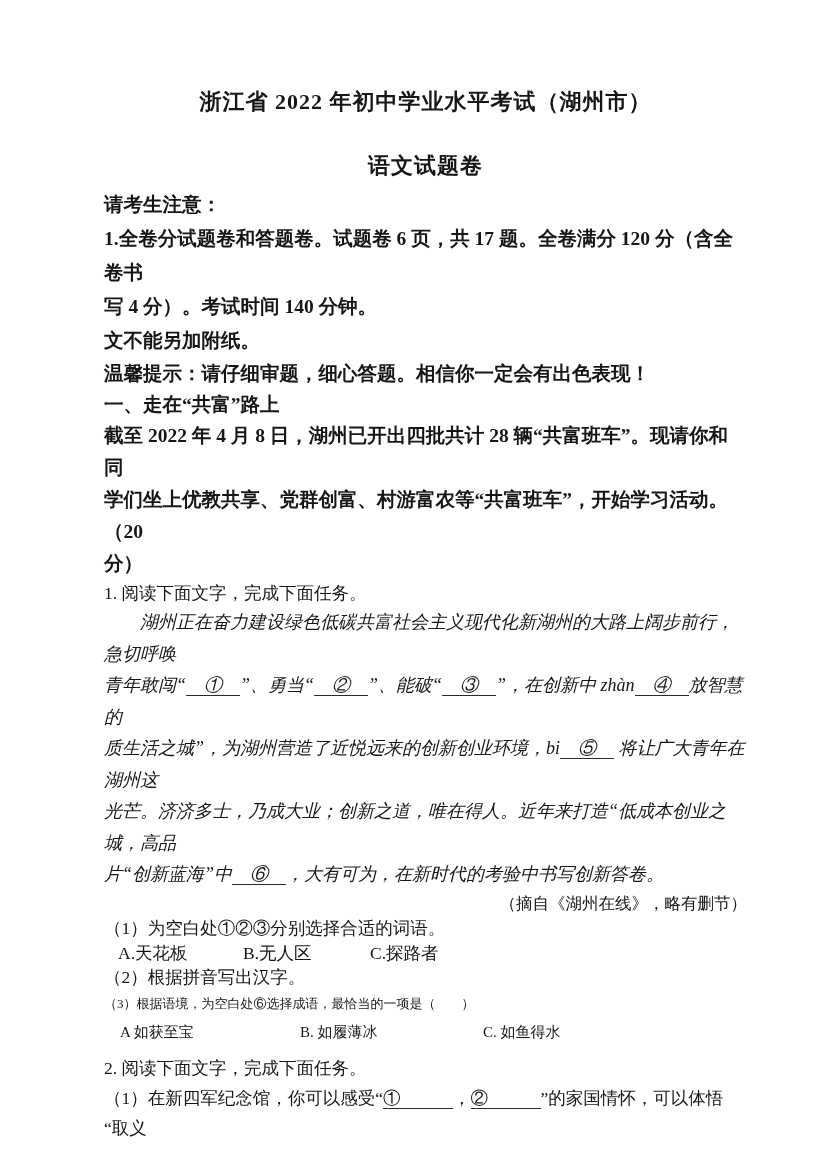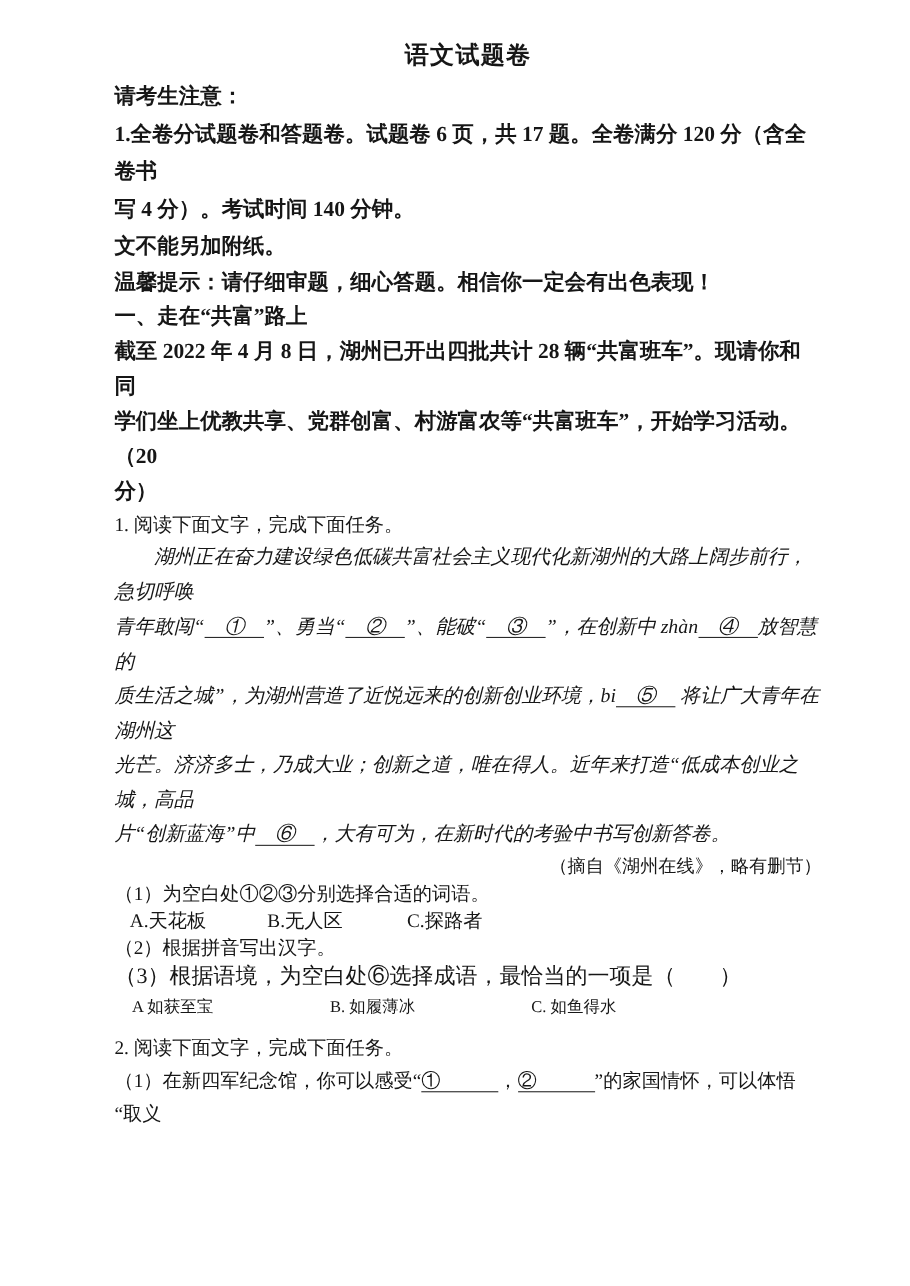--- a/index.html
+++ b/index.html
@@ -38,21 +38,21 @@
 
   .q-stem { font-size:17.5px; line-height:27px; }
 
   .passage { font-style:italic; font-size:18px; }
   .passage .line { line-height:31.5px; }
   .passage .line:first-child { text-indent:2em; }
 
   .source-line { text-align:right; font-size:16.5px; line-height:25px; }
 
   .sub-line { font-size:17.5px; line-height:25px; }
-  .sub-line-tall { font-size:20px; line-height:28px; }
+  .sub-line-tall { font-size:13px; line-height:28px; }
 
   .opts1 {
     display:grid; grid-template-columns:125px 127px auto;
     padding-left:14px; font-size:17.5px; line-height:24px;
   }
   .opts3 {
     display:grid; grid-template-columns:180px 183px auto;
     padding-left:16px; font-size:15px; line-height:29px;
   }
 
@@ -61,20 +61,21 @@
   .q2-sub1 .line { font-size:17.5px; line-height:30px; }
 
   .blank { border-bottom:1px solid #2a2a2a; }
 </style>
 </head>
 <body>
 
 <div class="page">
   <div class="content">
 
+    <div class="doc-title">浙江省 2022 年初中学业水平考试（湖州市）</div>
     <div class="doc-subtitle">语文试题卷</div>
 
     <div class="notice bold-block">
       <div class="notice-head">请考生注意：</div>
       <div>
           <div class="line">1.全卷分试题卷和答题卷。试题卷 6 页，共 17 题。全卷满分 120 分（含全卷书</div>
           <div class="line">写 4 分）。考试时间 140 分钟。</div>
           <div class="line">文不能另加附纸。</div>
         </div>
       <div class="tip-line">温馨提示：请仔细审题，细心答题。相信你一定会有出色表现！</div>

